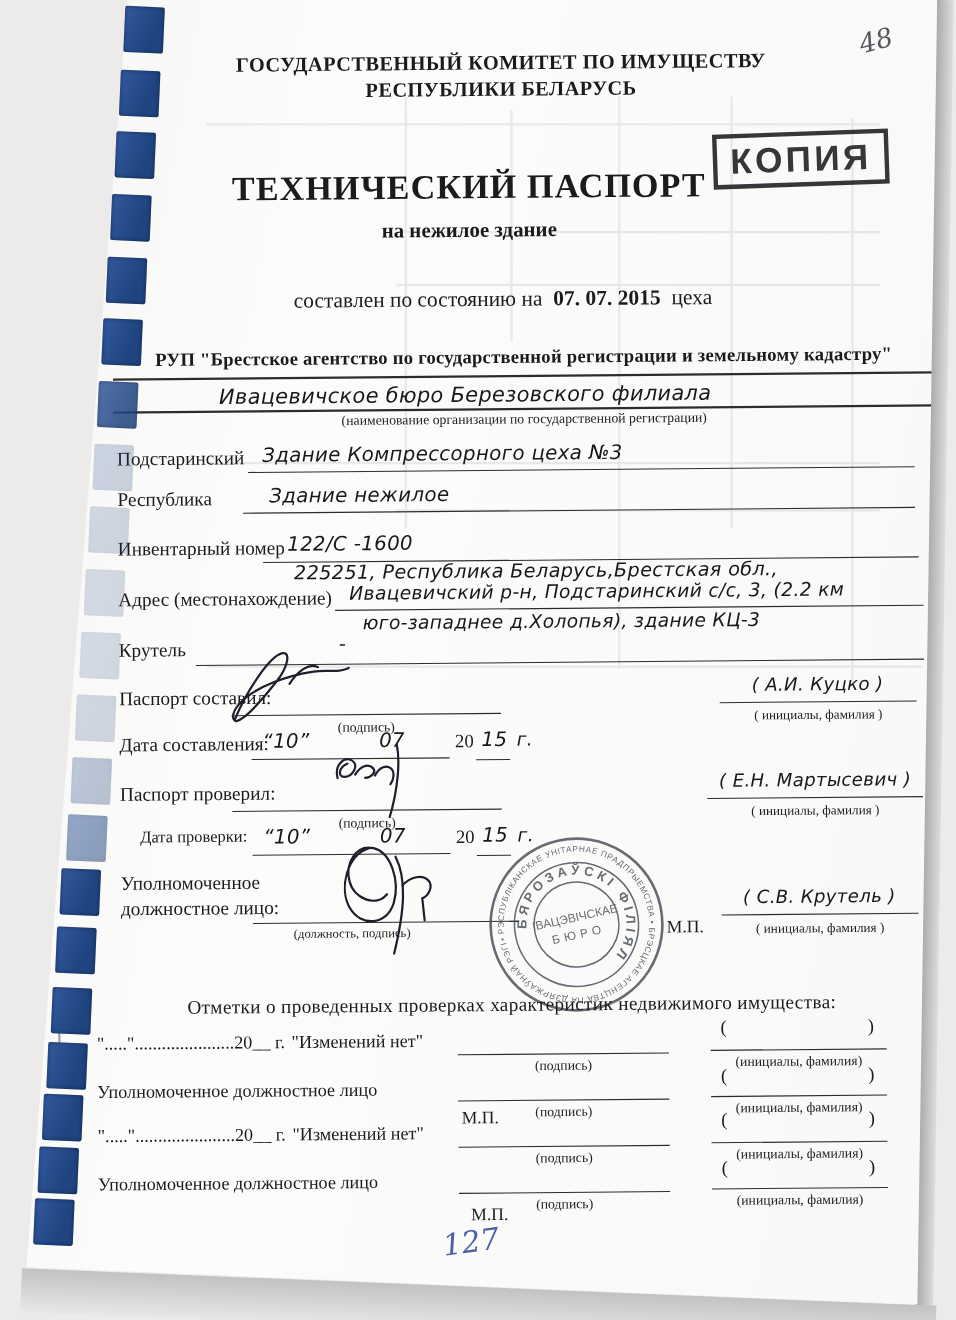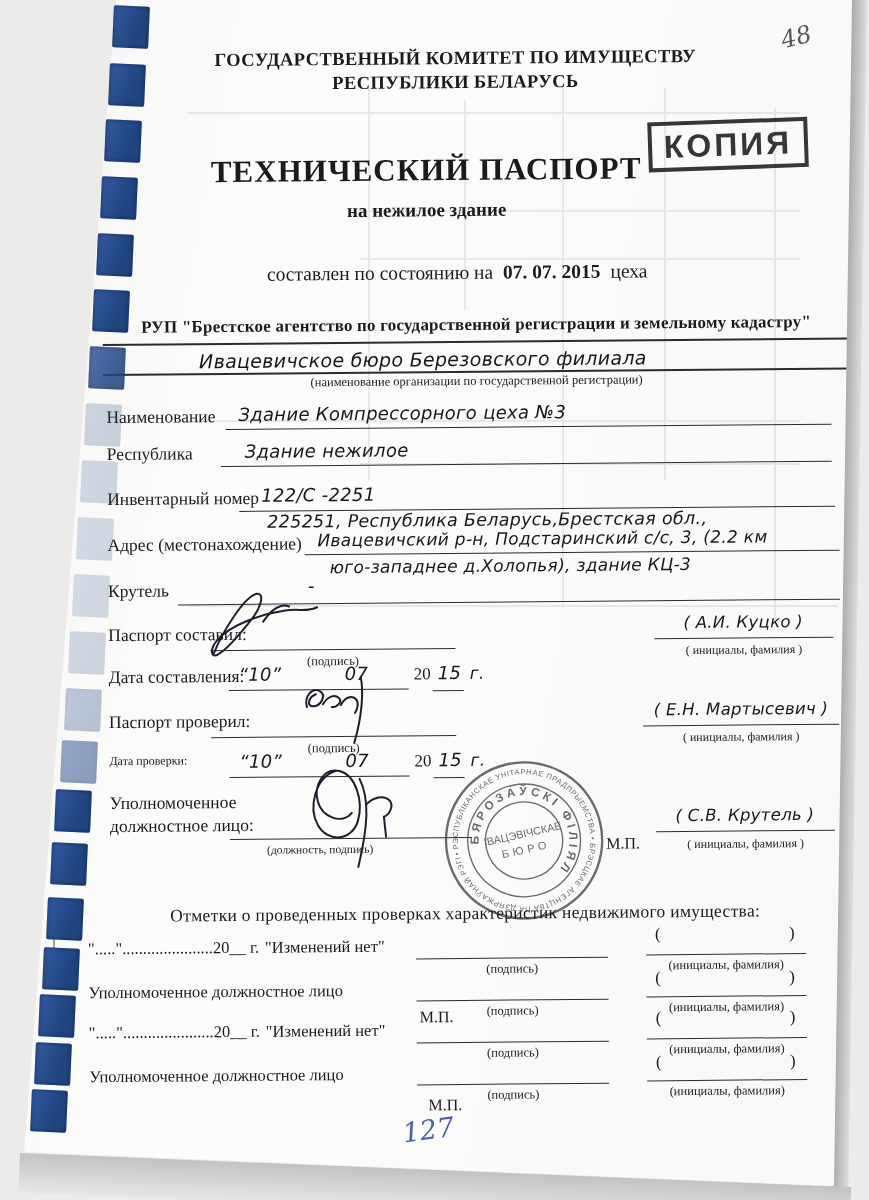--- a/index.html
+++ b/index.html
@@ -65,30 +65,30 @@
         <b style="margin:0 5px">07. 07. 2015</b>
         <span>цеха</span>
       </div>
 
       <div class="lbl ctr" style="left:105px;top:315px;width:747px;font-size:17px;font-weight:bold;letter-spacing:.2px">РУП "Брестское агентство по государственной регистрации и земельному кадастру"</div>
       <div class="ln" style="left:105px;top:341px;width:747px;height:2px"></div>
       <div class="hand ctr" style="left:105px;top:348px;width:640px;font-size:19px;text-align:center">Ивацевичское бюро Березовского филиала</div>
       <div class="ln" style="left:105px;top:371px;width:747px;height:2px"></div>
       <div class="cap" style="left:105px;top:374px;width:747px;font-size:12.5px">(наименование организации по государственной регистрации)</div>
 
-      <div class="lbl" style="left:108px;top:404px;font-size:17.5px">Наименование</div>
+      <div class="lbl" style="left:108px;top:404px;font-size:17.5px">Подстаринский</div>
       <div class="hand" style="left:240px;top:402px">Здание Компрессорного цеха №3</div>
       <div class="ln" style="left:227px;top:427px;width:606px"></div>
 
       <div class="lbl" style="left:108px;top:441px;font-size:17.5px">Республика</div>
       <div class="hand" style="left:246px;top:439px">Здание нежилое</div>
       <div class="ln" style="left:222px;top:464px;width:611px"></div>
 
       <div class="lbl" style="left:108px;top:486px;font-size:17.5px">Инвентарный номер</div>
-      <div class="hand" style="left:262px;top:483px">122/С -2251</div>
+      <div class="hand" style="left:262px;top:483px">122/С -1600</div>
       <div class="ln" style="left:240px;top:509px;width:596px"></div>
 
       <div class="hand" style="left:268px;top:510px;font-size:17.5px">225251, Республика Беларусь,Брестская обл.,</div>
       <div class="lbl" style="left:108px;top:532px;font-size:17.5px">Адрес (местонахождение)</div>
       <div class="hand" style="left:318px;top:529px;font-size:17px">Ивацевичский р-н, Подстаринский с/с, 3, (2.2 км</div>
       <div class="ln" style="left:305px;top:553px;width:535px"></div>
       <div class="hand" style="left:330px;top:556px;font-size:17px">юго-западнее д.Холопья), здание КЦ-3</div>
 
       <div class="lbl" style="left:108px;top:578px;font-size:17.5px">Крутель</div>
       <div class="hand" style="left:308px;top:574px">-</div>
@@ -118,21 +118,21 @@
       <svg class="sig" style="left:298px;top:672px" width="86" height="74" viewBox="0 0 86 74">
         <path d="M8 34 C5 22 14 14 21 18 C28 22 22 33 14 33 C8 33 9 24 17 21 M24 31 C29 23 36 21 40 25 C44 29 38 34 33 34 M42 32 C46 24 53 22 57 26 C60 29 59 36 56 40"></path>
         <path d="M62 4 C65 18 63 44 55 70"></path>
       </svg>
       <div class="ln" style="left:210px;top:735px;width:245px"></div>
       <div class="cap" style="left:210px;top:740px;width:245px;font-size:12.5px">(подпись)</div>
       <div class="hand ctr" style="left:640px;top:702px;width:200px;font-size:16.5px;text-align:center">( Е.Н. Мартысевич )</div>
       <div class="ln" style="left:642px;top:727px;width:196px"></div>
       <div class="cap" style="left:642px;top:732px;width:196px">( инициалы, фамилия )</div>
 
-      <div class="lbl" style="left:108px;top:751px;font-size:12px">Дата проверки:</div>
+      <div class="lbl" style="left:126px;top:751px;font-size:15px">Дата проверки:</div>
       <div class="hand" style="left:238px;top:749px">“10”</div>
       <div class="hand" style="left:344px;top:749px">07</div>
       <div class="ln" style="left:228px;top:775px;width:180px"></div>
       <div class="lbl" style="left:413px;top:751px">20</div>
       <div class="hand" style="left:437px;top:749px">15</div>
       <div class="ln" style="left:432px;top:777px;width:31px"></div>
       <div class="hand" style="left:469px;top:750px;font-size:17px">г.</div>
 
       <div class="lbl" style="left:108px;top:790px;font-size:17.5px">Уполномоченное</div>
       <div class="lbl" style="left:108px;top:813px;font-size:17.5px">должностное лицо:</div>

